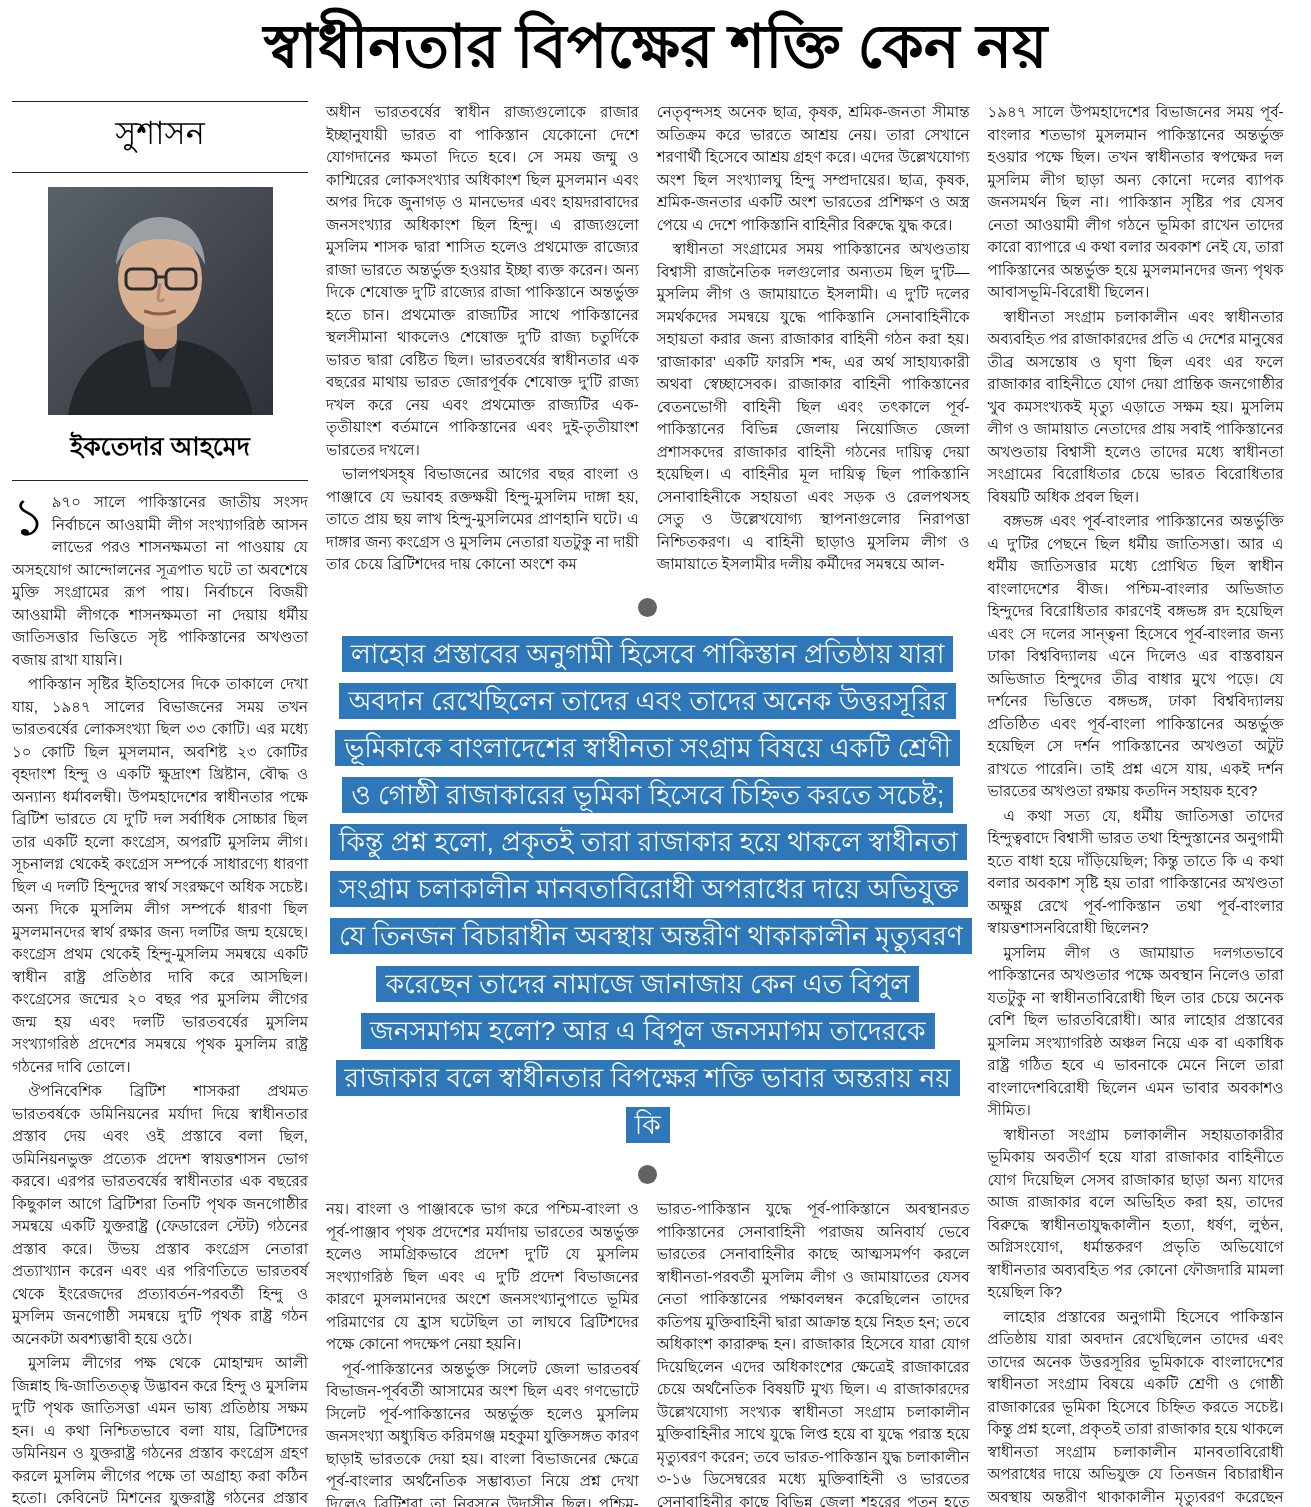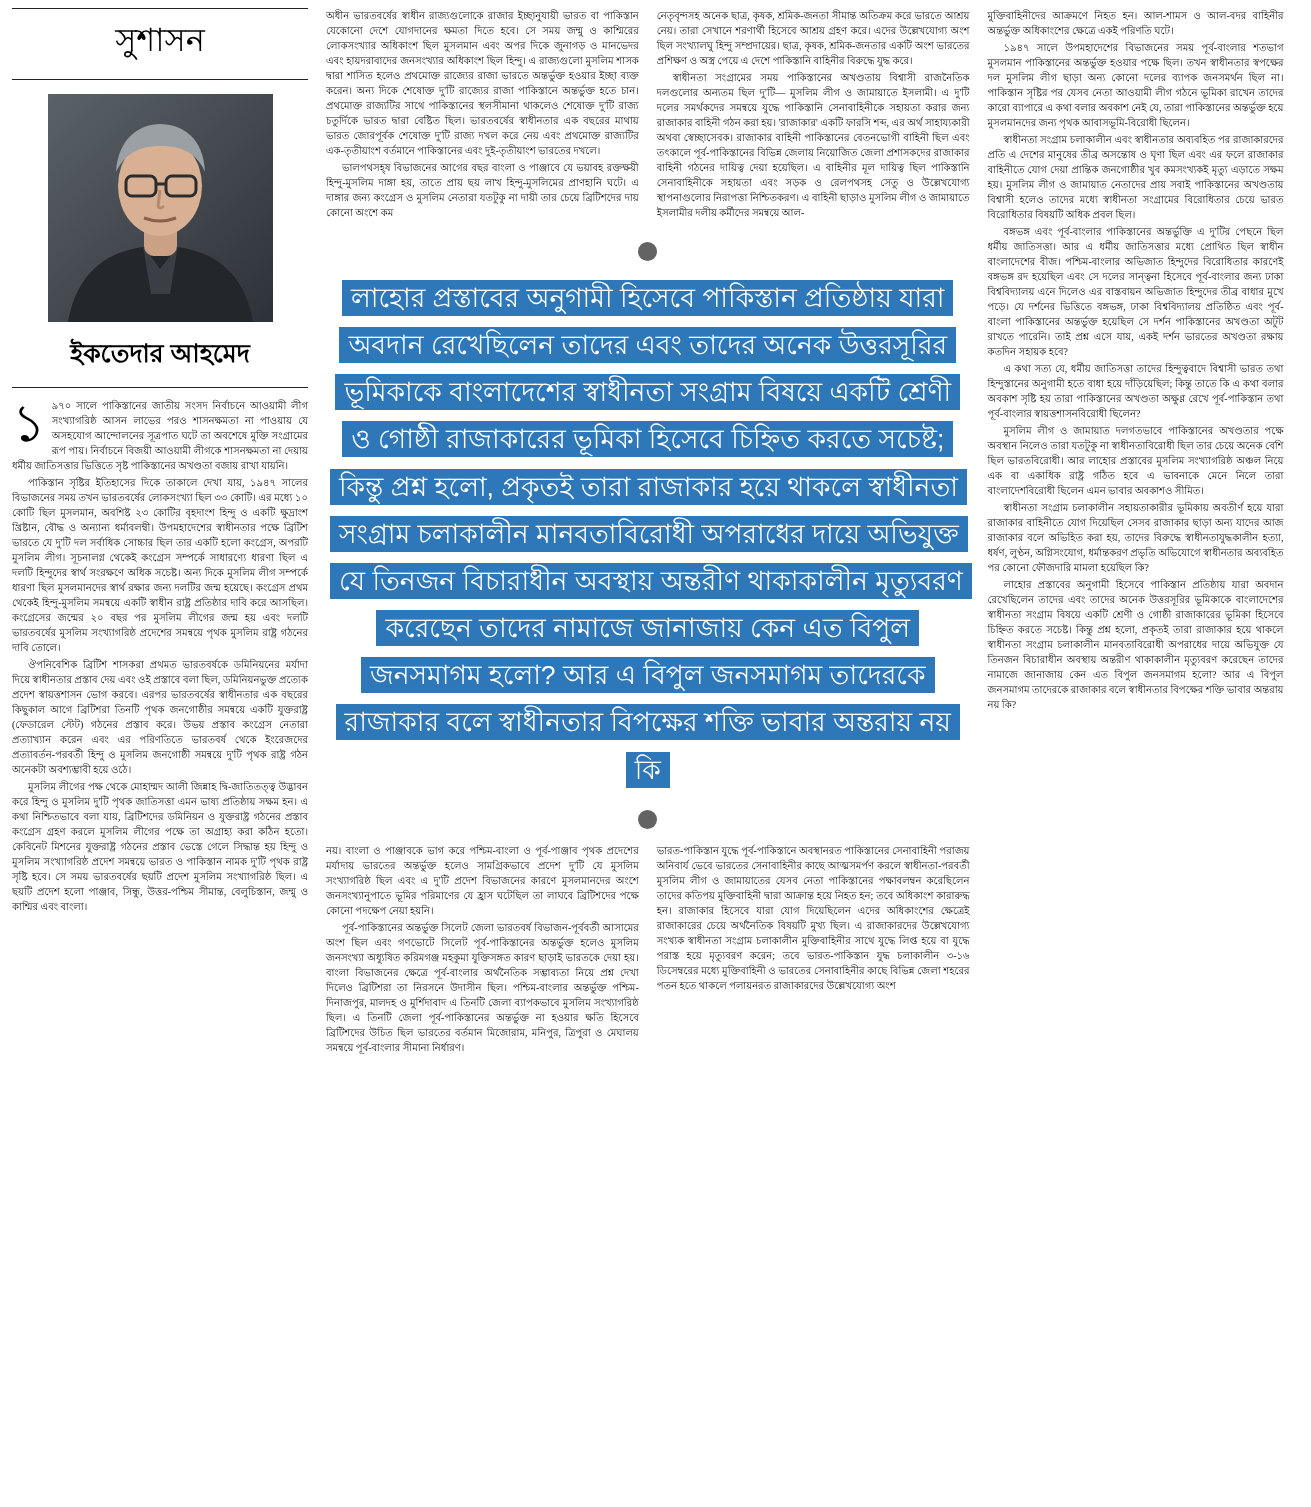--- a/index.html
+++ b/index.html
@@ -55,21 +55,21 @@
   .photo-frame svg { display: block; width: 100%; height: 100%; }
   .author-name {
     text-align: center;
     font-size: 25px;
     font-weight: 700;
     padding: 2px 0 10px;
     color: #000;
   }
 
   
-  .body-text { font-size: 10px; line-height: 1.5; text-align: justify; font-family: Liberation Serif, serif; }
+  .body-text { font-size: 15px; line-height: 1.5; text-align: justify; }
   .body-text .para { margin: 0 0 2px; }
   .body-text .para + .para { text-indent: 16px; }
   .col-1 .body-text { margin-top: 10px; }
   [data-name="column-1-text"] .para:first-child::first-letter {
     float: left;
     font-size: 52px;
     line-height: 0.85;
     padding: 4px 6px 0 0;
     color: #000;
   }
@@ -94,20 +94,21 @@
     padding: 3px 9px;
     -webkit-box-decoration-break: clone;
     box-decoration-break: clone;
   }
 </style>
 </head>
 <body>
 
 <div class="page" data-name="newspaper-page">
 
+  <h1 class="headline" data-name="article-headline">স্বাধীনতার বিপক্ষের শক্তি কেন নয়</h1>
 
   <div class="content" data-name="article-body">
 
     <div class="col-1" data-name="column-1">
       <div class="kicker-wrap" data-name="section-kicker-block">
         <hr class="rule" data-name="kicker-rule-top">
         <div class="kicker" data-name="section-kicker">সুশাসন</div>
         <hr class="rule thin" data-name="kicker-rule-bottom">
         <div class="photo-frame" data-name="author-photo">
           <svg viewBox="0 0 225 228" xmlns="http://www.w3.org/2000/svg" aria-hidden="true">
@@ -173,21 +174,20 @@
             <p class="para" data-name="paragraph">পূর্ব-পাকিস্তানের অন্তর্ভুক্ত সিলেট জেলা ভারতবর্ষ বিভাজন-পূর্ববর্তী আসামের অংশ ছিল এবং গণভোটে সিলেট পূর্ব-পাকিস্তানের অন্তর্ভুক্ত হলেও মুসলিম জনসংখ্যা অধ্যুষিত করিমগঞ্জ মহকুমা যুক্তিসঙ্গত কারণ ছাড়াই ভারতকে দেয়া হয়। বাংলা বিভাজনের ক্ষেত্রে পূর্ব-বাংলার অর্থনৈতিক সম্ভাব্যতা নিয়ে প্রশ্ন দেখা দিলেও ব্রিটিশরা তা নিরসনে উদাসীন ছিল। পশ্চিম-বাংলার অন্তর্ভুক্ত পশ্চিম-দিনাজপুর, মালদহ ও মুর্শিদাবাদ এ তিনটি জেলা ব্যাপকভাবে মুসলিম সংখ্যাগরিষ্ঠ ছিল। এ তিনটি জেলা পূর্ব-পাকিস্তানের অন্তর্ভুক্ত না হওয়ার ক্ষতি হিসেবে ব্রিটিশদের উচিত ছিল ভারতের বর্তমান মিজোরাম, মনিপুর, ত্রিপুরা ও মেঘালয় সমন্বয়ে পূর্ব-বাংলার সীমানা নির্ধারণ।</p>
           </div>
         <div class="body-text" data-name="column-3-bottom-text">
             <p class="para" data-name="paragraph">ভারত-পাকিস্তান যুদ্ধে পূর্ব-পাকিস্তানে অবস্থানরত পাকিস্তানের সেনাবাহিনী পরাজয় অনিবার্য ভেবে ভারতের সেনাবাহিনীর কাছে আত্মসমর্পণ করলে স্বাধীনতা-পরবর্তী মুসলিম লীগ ও জামায়াতের যেসব নেতা পাকিস্তানের পক্ষাবলম্বন করেছিলেন তাদের কতিপয় মুক্তিবাহিনী দ্বারা আক্রান্ত হয়ে নিহত হন; তবে অধিকাংশ কারারুদ্ধ হন। রাজাকার হিসেবে যারা যোগ দিয়েছিলেন এদের অধিকাংশের ক্ষেত্রেই রাজাকারের চেয়ে অর্থনৈতিক বিষয়টি মুখ্য ছিল। এ রাজাকারদের উল্লেখযোগ্য সংখ্যক স্বাধীনতা সংগ্রাম চলাকালীন মুক্তিবাহিনীর সাথে যুদ্ধে লিপ্ত হয়ে বা যুদ্ধে পরাস্ত হয়ে মৃত্যুবরণ করেন; তবে ভারত-পাকিস্তান যুদ্ধ চলাকালীন ৩-১৬ ডিসেম্বরের মধ্যে মুক্তিবাহিনী ও ভারতের সেনাবাহিনীর কাছে বিভিন্ন জেলা শহরের পতন হতে থাকলে পলায়নরত রাজাকারদের উল্লেখযোগ্য অংশ</p>
           </div>
       </div>
     </div>
 
     <div class="col-4" data-name="column-4">
       <div class="body-text" data-name="column-4-text">
-          <p class="para" data-name="paragraph">মুক্তিবাহিনীদের আক্রমণে নিহত হন। আল-শামস ও আল-বদর বাহিনীর অন্তর্ভুক্ত অধিকাংশের ক্ষেত্রে একই পরিণতি ঘটে।</p>
           <p class="para" data-name="paragraph">১৯৪৭ সালে উপমহাদেশের বিভাজনের সময় পূর্ব-বাংলার শতভাগ মুসলমান পাকিস্তানের অন্তর্ভুক্ত হওয়ার পক্ষে ছিল। তখন স্বাধীনতার স্বপক্ষের দল মুসলিম লীগ ছাড়া অন্য কোনো দলের ব্যাপক জনসমর্থন ছিল না। পাকিস্তান সৃষ্টির পর যেসব নেতা আওয়ামী লীগ গঠনে ভূমিকা রাখেন তাদের কারো ব্যাপারে এ কথা বলার অবকাশ নেই যে, তারা পাকিস্তানের অন্তর্ভুক্ত হয়ে মুসলমানদের জন্য পৃথক আবাসভূমি-বিরোধী ছিলেন।</p>
           <p class="para" data-name="paragraph">স্বাধীনতা সংগ্রাম চলাকালীন এবং স্বাধীনতার অব্যবহিত পর রাজাকারদের প্রতি এ দেশের মানুষের তীব্র অসন্তোষ ও ঘৃণা ছিল এবং এর ফলে রাজাকার বাহিনীতে যোগ দেয়া প্রান্তিক জনগোষ্ঠীর খুব কমসংখ্যকই মৃত্যু এড়াতে সক্ষম হয়। মুসলিম লীগ ও জামায়াত নেতাদের প্রায় সবাই পাকিস্তানের অখণ্ডতায় বিশ্বাসী হলেও তাদের মধ্যে স্বাধীনতা সংগ্রামের বিরোধিতার চেয়ে ভারত বিরোধিতার বিষয়টি অধিক প্রবল ছিল।</p>
           <p class="para" data-name="paragraph">বঙ্গভঙ্গ এবং পূর্ব-বাংলার পাকিস্তানের অন্তর্ভুক্তি এ দু'টির পেছনে ছিল ধর্মীয় জাতিসত্তা। আর এ ধর্মীয় জাতিসত্তার মধ্যে প্রোথিত ছিল স্বাধীন বাংলাদেশের বীজ। পশ্চিম-বাংলার অভিজাত হিন্দুদের বিরোধিতার কারণেই বঙ্গভঙ্গ রদ হয়েছিল এবং সে দলের সান্ত্বনা হিসেবে পূর্ব-বাংলার জন্য ঢাকা বিশ্ববিদ্যালয় এনে দিলেও এর বাস্তবায়ন অভিজাত হিন্দুদের তীব্র বাধার মুখে পড়ে। যে দর্শনের ভিত্তিতে বঙ্গভঙ্গ, ঢাকা বিশ্ববিদ্যালয় প্রতিষ্ঠিত এবং পূর্ব-বাংলা পাকিস্তানের অন্তর্ভুক্ত হয়েছিল সে দর্শন পাকিস্তানের অখণ্ডতা অটুট রাখতে পারেনি। তাই প্রশ্ন এসে যায়, একই দর্শন ভারতের অখণ্ডতা রক্ষায় কতদিন সহায়ক হবে?</p>
           <p class="para" data-name="paragraph">এ কথা সত্য যে, ধর্মীয় জাতিসত্তা তাদের হিন্দুত্ববাদে বিশ্বাসী ভারত তথা হিন্দুস্তানের অনুগামী হতে বাধা হয়ে দাঁড়িয়েছিল; কিন্তু তাতে কি এ কথা বলার অবকাশ সৃষ্টি হয় তারা পাকিস্তানের অখণ্ডতা অক্ষুণ্ণ রেখে পূর্ব-পাকিস্তান তথা পূর্ব-বাংলার স্বায়ত্তশাসনবিরোধী ছিলেন?</p>
           <p class="para" data-name="paragraph">মুসলিম লীগ ও জামায়াত দলগতভাবে পাকিস্তানের অখণ্ডতার পক্ষে অবস্থান নিলেও তারা যতটুকু না স্বাধীনতাবিরোধী ছিল তার চেয়ে অনেক বেশি ছিল ভারতবিরোধী। আর লাহোর প্রস্তাবের মুসলিম সংখ্যাগরিষ্ঠ অঞ্চল নিয়ে এক বা একাধিক রাষ্ট্র গঠিত হবে এ ভাবনাকে মেনে নিলে তারা বাংলাদেশবিরোধী ছিলেন এমন ভাবার অবকাশও সীমিত।</p>
           <p class="para" data-name="paragraph">স্বাধীনতা সংগ্রাম চলাকালীন সহায়তাকারীর ভূমিকায় অবতীর্ণ হয়ে যারা রাজাকার বাহিনীতে যোগ দিয়েছিল সেসব রাজাকার ছাড়া অন্য যাদের আজ রাজাকার বলে অভিহিত করা হয়, তাদের বিরুদ্ধে স্বাধীনতাযুদ্ধকালীন হত্যা, ধর্ষণ, লুণ্ঠন, অগ্নিসংযোগ, ধর্মান্তকরণ প্রভৃতি অভিযোগে স্বাধীনতার অব্যবহিত পর কোনো ফৌজদারি মামলা হয়েছিল কি?</p>
           <p class="para" data-name="paragraph">লাহোর প্রস্তাবের অনুগামী হিসেবে পাকিস্তান প্রতিষ্ঠায় যারা অবদান রেখেছিলেন তাদের এবং তাদের অনেক উত্তরসূরির ভূমিকাকে বাংলাদেশের স্বাধীনতা সংগ্রাম বিষয়ে একটি শ্রেণী ও গোষ্ঠী রাজাকারের ভূমিকা হিসেবে চিহ্নিত করতে সচেষ্ট। কিন্তু প্রশ্ন হলো, প্রকৃতই তারা রাজাকার হয়ে থাকলে স্বাধীনতা সংগ্রাম চলাকালীন মানবতাবিরোধী অপরাধের দায়ে অভিযুক্ত যে তিনজন বিচারাধীন অবস্থায় অন্তরীণ থাকাকালীন মৃত্যুবরণ করেছেন তাদের নামাজে জানাজায় কেন এত বিপুল জনসমাগম হলো? আর এ বিপুল জনসমাগম তাদেরকে রাজাকার বলে স্বাধীনতার বিপক্ষের শক্তি ভাবার অন্তরায় নয় কি?</p>
         </div>
 
     </div>

